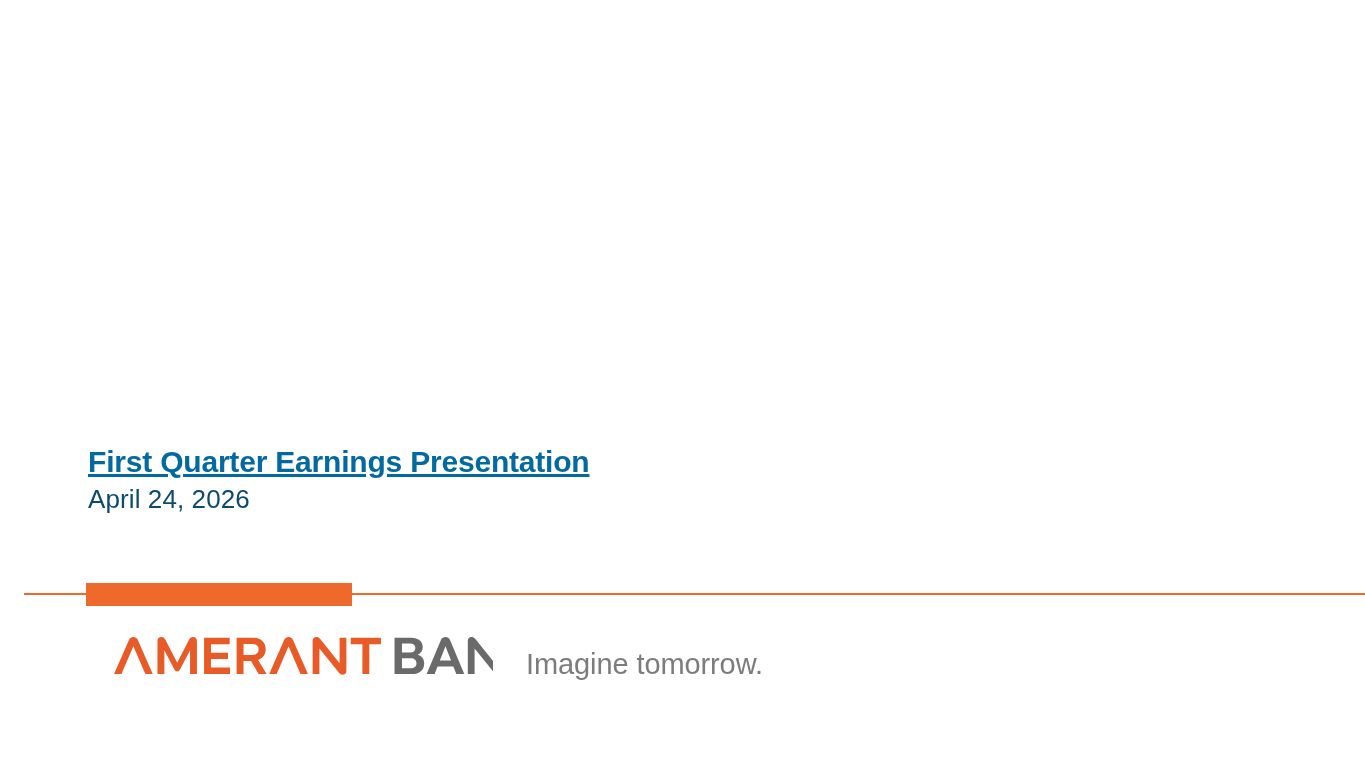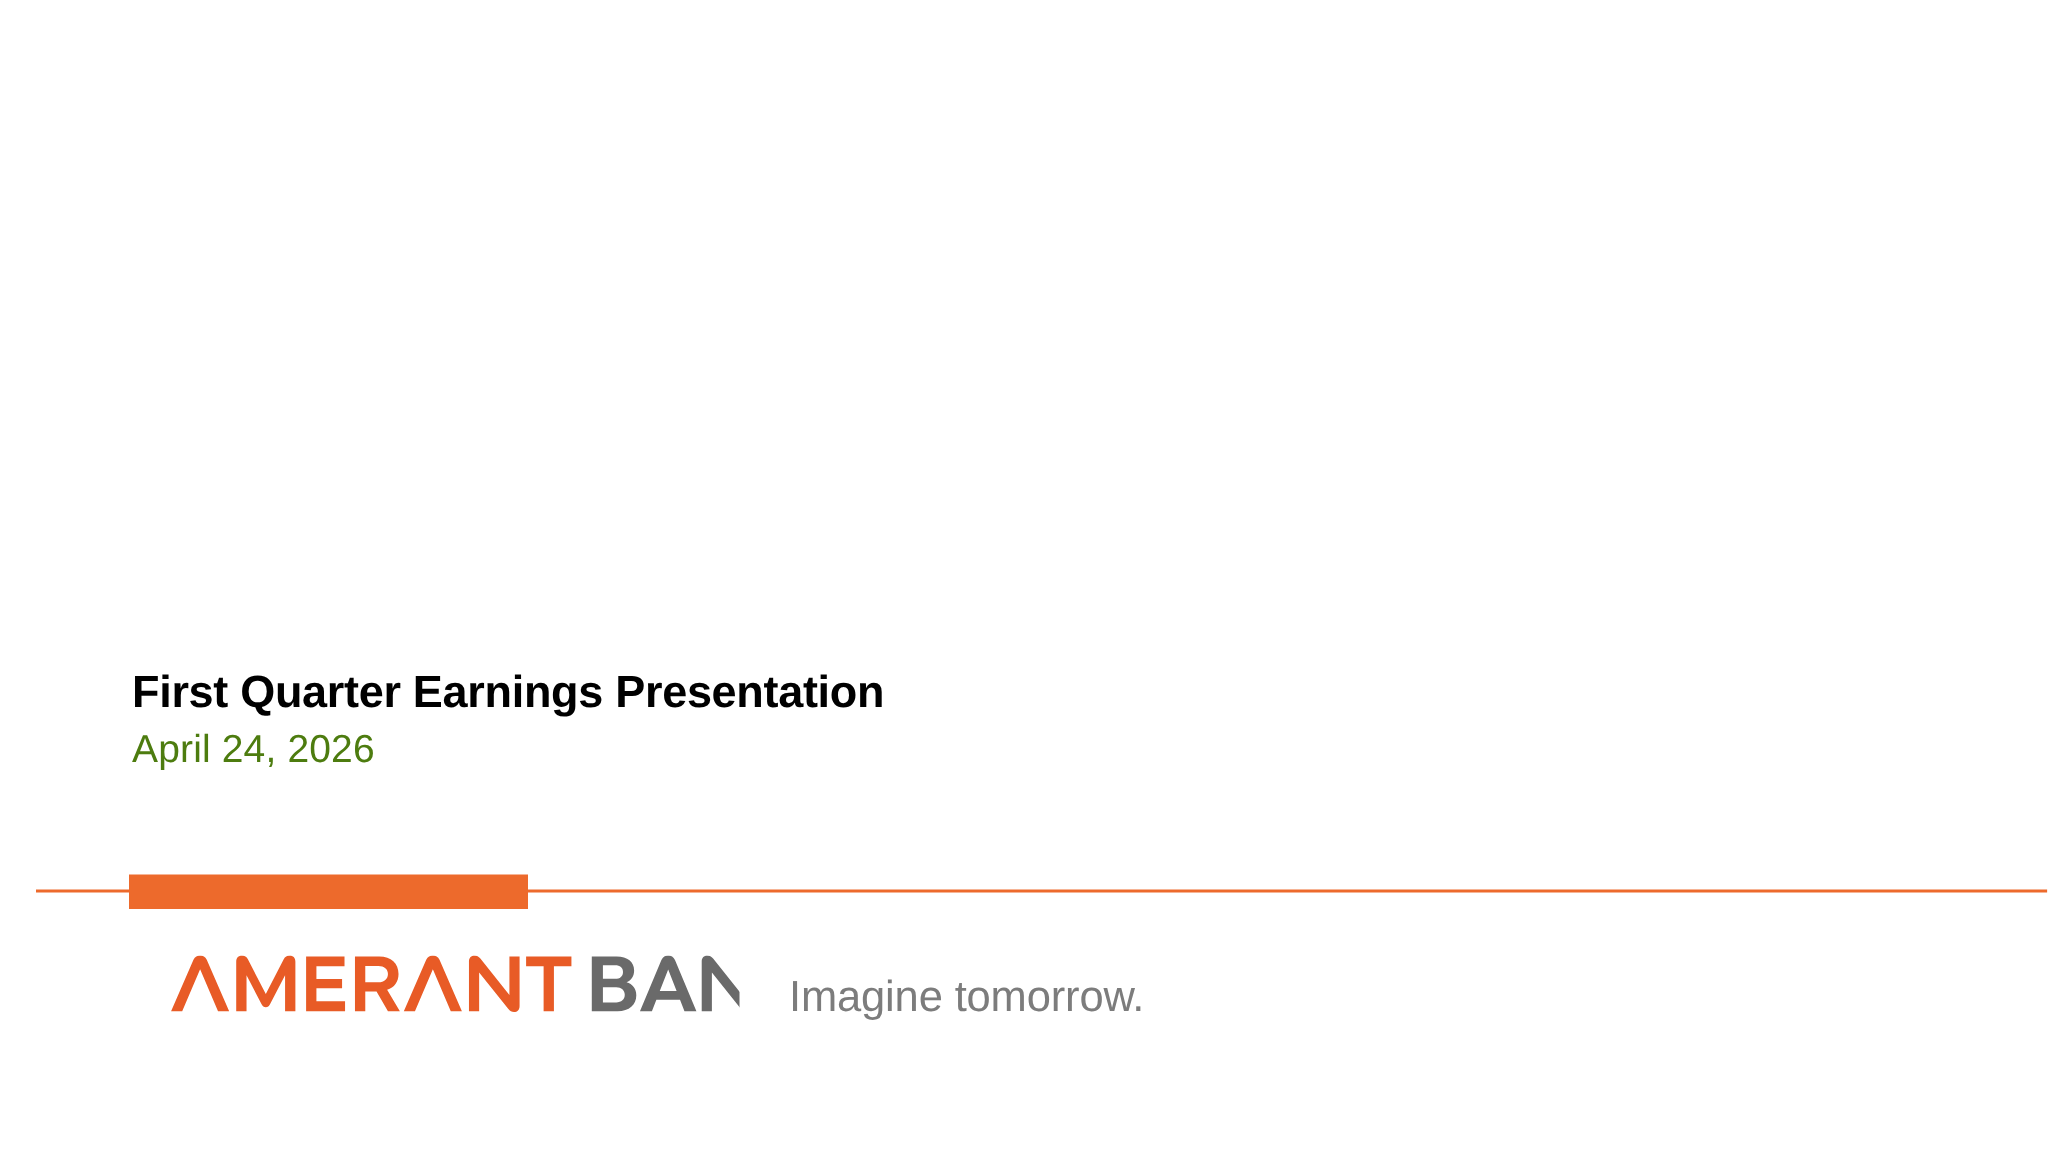--- a/index.html
+++ b/index.html
@@ -96,22 +96,22 @@
     position: relative;
     top: -1px;
   }
 </style>
 </head>
 <body>
 
 <div class="slide">
 
   <div class="title-block">
-    <h1 class="slide-title" style="color: #000000;">First Quarter Earnings Presentation</h1>
-    <p class="slide-date" style="color: #4d7c0f;">April 24, 2026</p>
+    <h1 class="slide-title" style="color: #0369a1; text-decoration: underline;">First Quarter Earnings Presentation</h1>
+    <p class="slide-date" style="color: #0c4a6e;">April 24, 2026</p>
   </div>
 
   <div class="divider">
     <div class="divider-line" style="background: rgb(237, 106, 44);"></div>
     <div class="divider-block" style="background: rgb(237, 106, 44);"></div>
   </div>
 
   <div class="logo-lockup">
 
     <svg class="logo-mark" viewBox="0 0 400 42" width="396" height="38" aria-label="AMERANT BANK">

